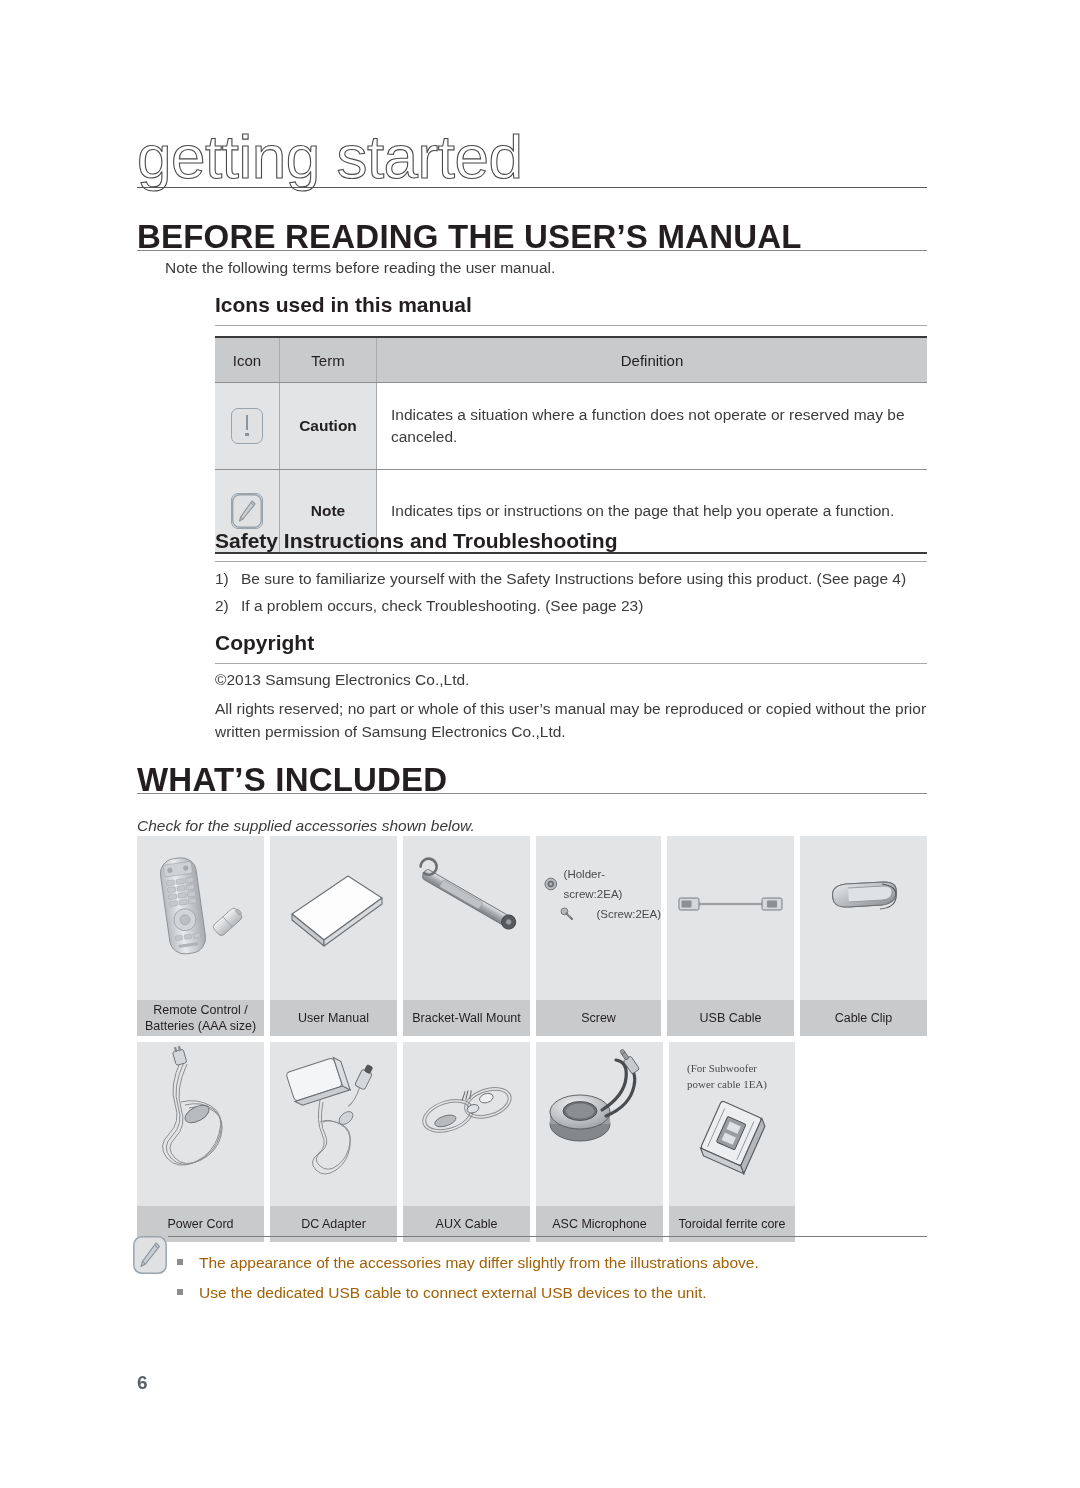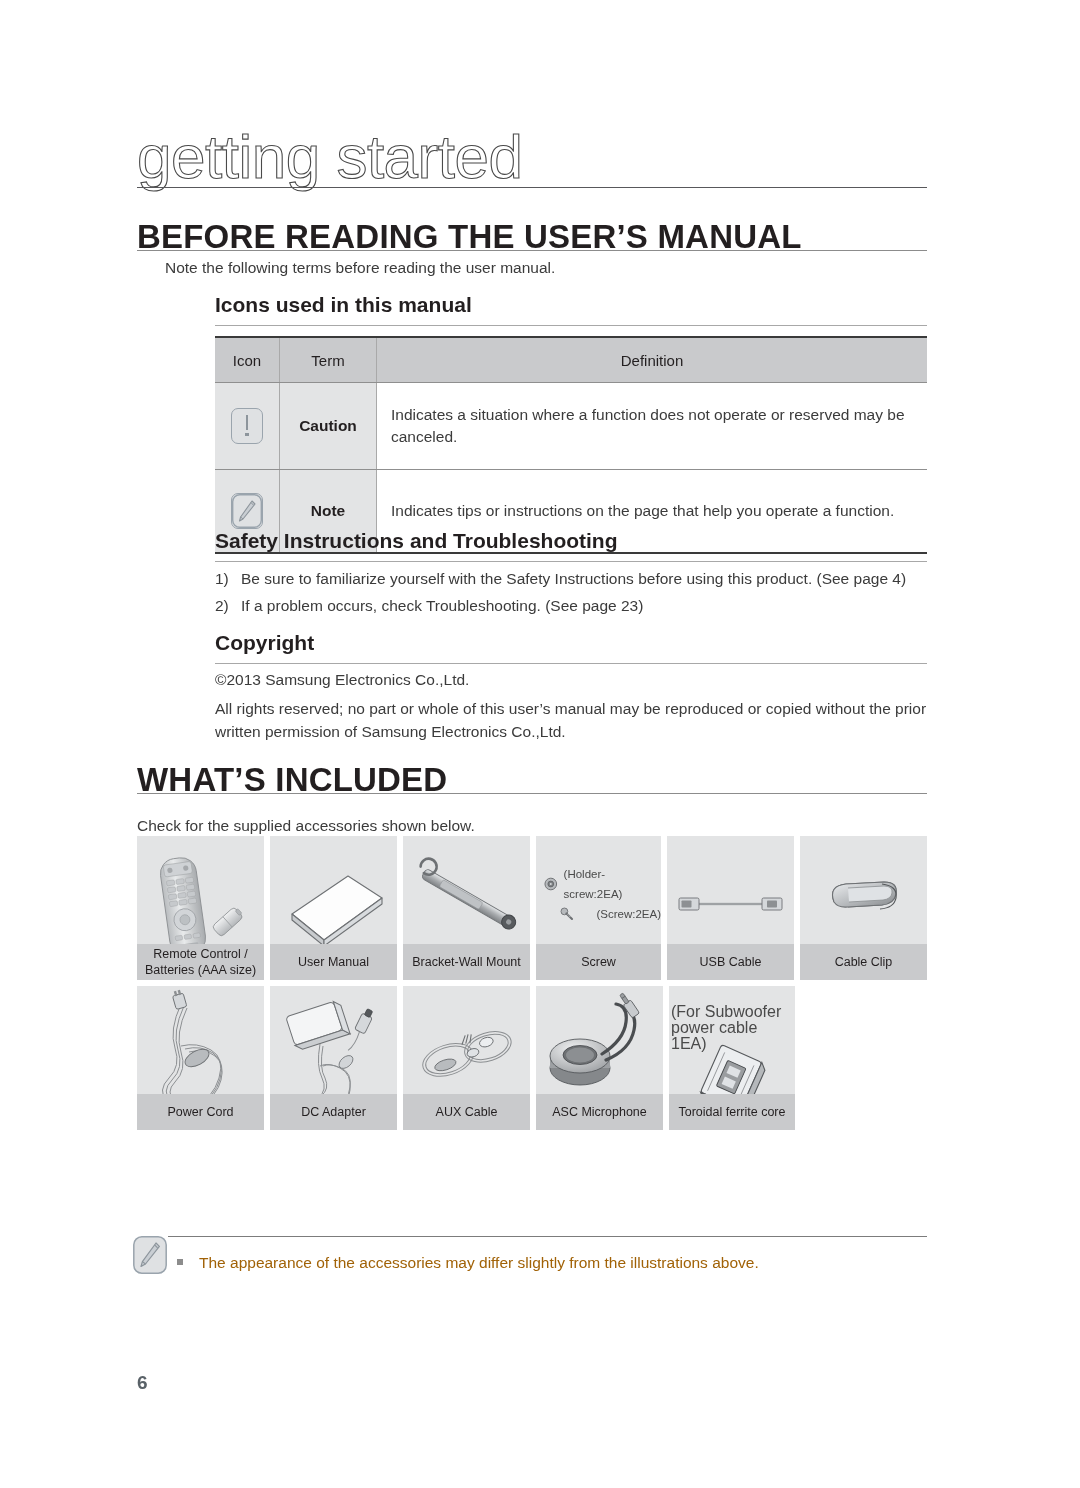--- a/index.html
+++ b/index.html
@@ -193,21 +193,21 @@
     gap: 6px;
     margin-bottom: 6px;
   }
   .acc-cell {
     width: 127.3px;
     display: flex;
     flex-direction: column;
   }
   .acc-img {
     background: #e3e4e5;
-    height: 108px;
+    height: 164px;
     position: relative;
     overflow: hidden;
   }
   .acc-img svg { display: block; margin: 0 auto; }
   .acc-label {
     background: #c9cacc;
     font-size: 12.5px;
     line-height: 16px;
     color: #231f20;
     text-align: center;
@@ -225,25 +225,26 @@
     position: absolute;
     left: 8px;
     top: 28px;
     font-size: 11.5px;
     line-height: 20px;
     color: #4a4a4a;
   }
   .screw-note .ln { display: flex; align-items: center; gap: 6px; }
   .ferrite-note {
     position: absolute;
-    left: 2px;
+    left: 18px;
     top: 18px;
-    font-size: 16px;
+    font-size: 11px;
     line-height: 16px;
     color: #4a4a4a;
+    font-family: Liberation Serif, serif;
   }
 
   
   .note-rule {
     position: absolute;
     left: 168px;
     top: 1236px;
     width: 759px;
     height: 1px;
     background: #7c7c7c;
@@ -335,21 +336,21 @@
 </div>
 
 <div class="h2" style="top:631px;">Copyright</div>
 <div class="h2-rule" style="top:663px;"></div>
 <div class="body-text" style="left:215px; top:668px;">©2013 Samsung Electronics Co.,Ltd.</div>
 <div class="body-text" style="left:215px; top:697px;">All rights reserved; no part or whole of this user’s manual may be reproduced or copied without the prior</div>
 <div class="body-text" style="left:215px; top:720px;">written permission of Samsung Electronics Co.,Ltd.</div>
 
 <div class="h1" style="top:761px;">WHAT’S INCLUDED</div>
 <div class="h1-rule" style="top:793px;"></div>
-<div class="body-text" style="left:137px; top:814px;">Check for the supplied accessories shown below.</div>
+<div class="body-text" style="left:137px; top:814px;font-style:italic;">Check for the supplied accessories shown below.</div>
 
 <div class="acc-grid">
 
   <div class="acc-row">
 
     <div class="acc-cell">
       <div class="acc-img">
         <svg width="127" height="137" viewBox="0 0 127 137">
           <defs>
             <linearGradient id="gRem" x1="0" y1="0" x2="1" y2="0">
@@ -631,15 +632,16 @@
 <div class="note-icon">
   <svg width="34" height="38" viewBox="0 0 34 38">
     <rect x="0.8" y="0.8" width="32.4" height="36.4" rx="8" fill="#dfe1e3" stroke="#9aa4ad" stroke-width="1.5"></rect>
     <path d="M23 7 L26.4 10.4 L12.5 28 L8 30.4 L9.4 25.6 Z" fill="#c9ced3" stroke="#8d959c" stroke-width="1.2" stroke-linejoin="round"></path>
     <path d="M9.4 25.6 L12.5 28" stroke="#8d959c" stroke-width="1.1"></path>
     <path d="M21.6 8.8 L24.6 11.8" stroke="#8d959c" stroke-width="1.1"></path>
   </svg>
 </div>
 <div class="note-list">
   <span class="ln"><span class="bullet"></span><span>The appearance of the accessories may differ slightly from the illustrations above.</span></span>
+  <span class="ln"><span class="bullet"></span><span>Use the dedicated USB cable to connect external USB devices to the unit.</span></span>
 </div>
 
 <div class="page-num">6</div>
 
 </body></html>

